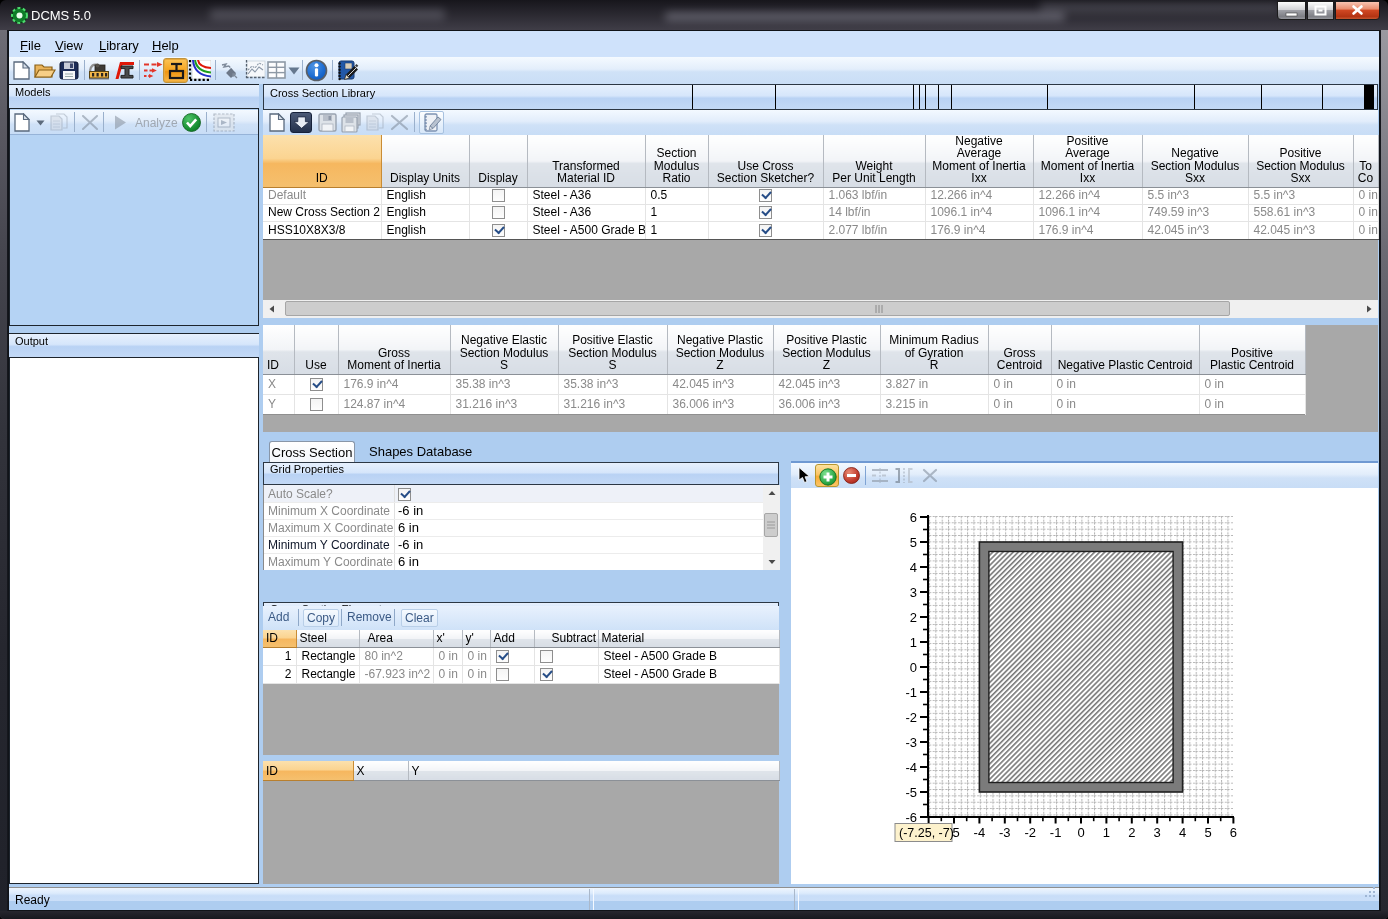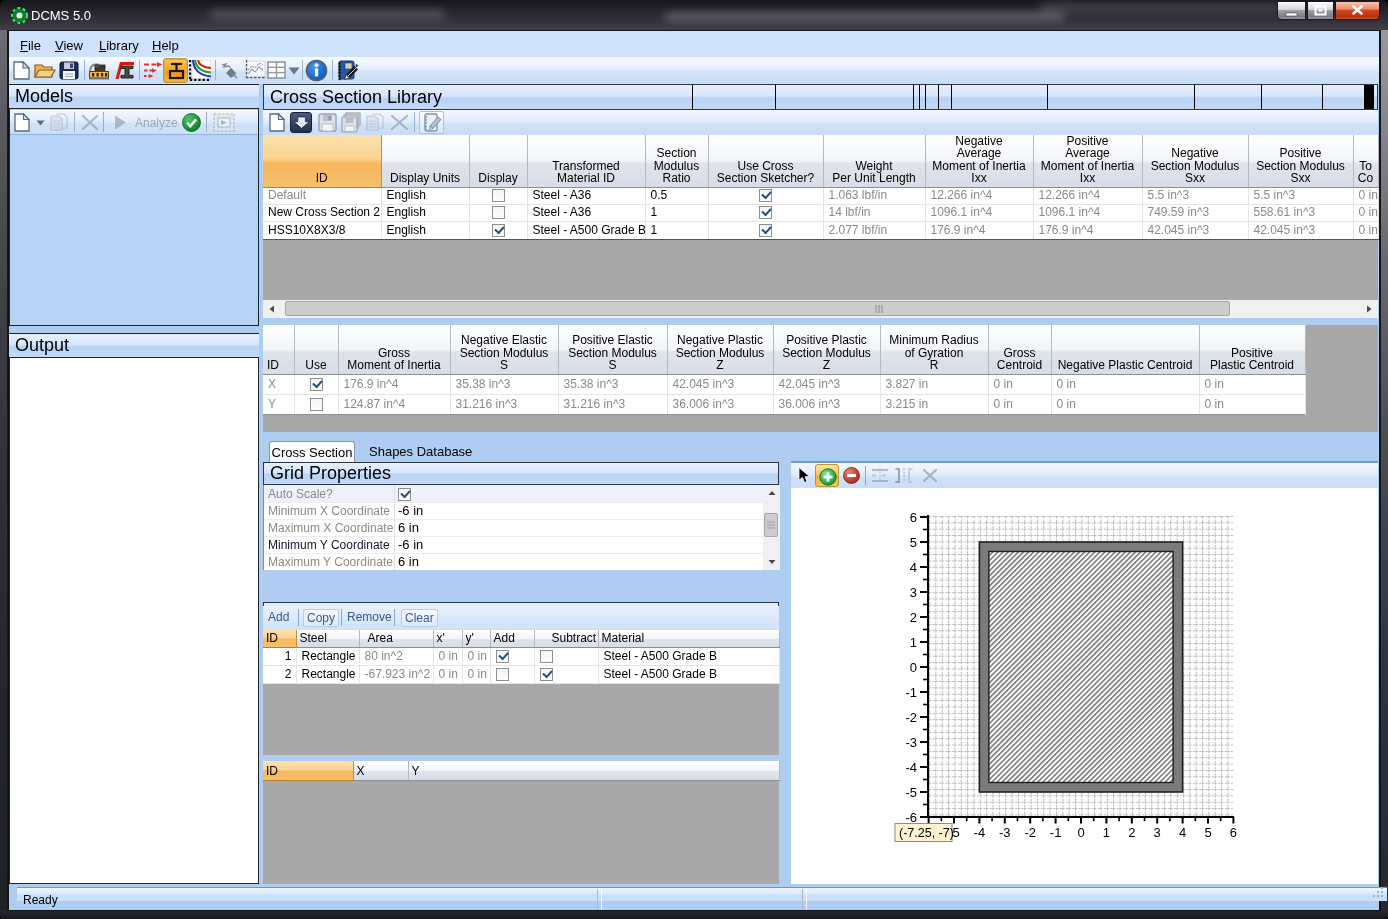--- a/index.html
+++ b/index.html
@@ -26,21 +26,21 @@
 
 #menubar { left:9px; top:31px; width:1370px; height:26px; background:#cfe2fb; }
 .menuitem { top:7px; color:#000; font-size:13px; }
 .menuitem u { text-decoration:underline; }
 #toolbar { left:9px; top:57px; width:1370px; height:27px;
   background:linear-gradient(180deg,#f5faff 0%,#e3eefb 45%,#d0e2f7 55%,#cadef6 100%); }
 .tsep { top:3px; width:1px; height:20px; background:#9ab0cc; }
 
 
 .phead { background:linear-gradient(180deg,#e6f0fd 0%,#d6e6fb 45%,#b9d2f4 55%,#c3d9f6 100%);
-  border:1px solid #2c3744; color:#000; font-size:18px; }
+  border:1px solid #2c3744; color:#000; font-size:11px; }
 .phead .t { position:absolute; left:6px; top:2px; }
 .ptool { background:linear-gradient(180deg,#f3f9ff 0%,#e2edfb 45%,#cfe1f7 60%,#c8ddf6 100%); }
 .vline { position:absolute; width:1px; background:#000; }
 
 
 table { border-collapse:collapse; table-layout:fixed; }
 td,th { font-weight:normal; font-size:12px; overflow:hidden; white-space:nowrap; padding:0; }
 .hcell { line-height:12.4px; background:linear-gradient(180deg,#ffffff 0%,#f2f4f7 50%,#dfe4ea 55%,#d7dde5 100%);
   border-right:1px solid #b5bac1; border-bottom:1px solid #8b9097; text-align:center; vertical-align:bottom; color:#000; padding-bottom:2px;}
 .hcell.orange { background:linear-gradient(180deg,#fce1ad 0%,#fbd491 45%,#f6b75f 55%,#f5c06e 100%);
@@ -52,21 +52,21 @@
 
 .cb { display:inline-block; width:13px; height:13px; border:1px solid #8e8e8e; background:linear-gradient(180deg,#f4f4f4,#fdfdfd); position:relative; vertical-align:middle; }
 .cb.on::after { content:""; position:absolute; left:2px; top:1px; width:7px; height:4px; border-left:2px solid #264d87; border-bottom:2px solid #264d87; transform:rotate(-48deg); }
 
 
 .sb-track { background:#f0f0f0; }
 .sb-thumb { background:#cdcdcd; border:1px solid #a6a6a6; border-radius:2px; }
 
 
 #statusbar { left:9px; top:887px; width:1370px; height:14px;
-  background:linear-gradient(180deg,#eef5fe 0%,#dcebfc 40%,#c8ddf8 60%,#cbdff8 100%); border-top:1px solid #8f8f8f;margin-left:8px; }
+  background:linear-gradient(180deg,#eef5fe 0%,#dcebfc 40%,#c8ddf8 60%,#cbdff8 100%); border-top:1px solid #8f8f8f; }
 
 .icon { position:absolute; }
 .link { color:#3b5a85; font-size:12px; }
 </style>
 </head>
 <body>
 <div id="win">
   <div class="abs" id="frame"></div>
 
   <svg class="abs" style="left:11px;top:7px" width="17" height="17" viewBox="0 0 17 17">

